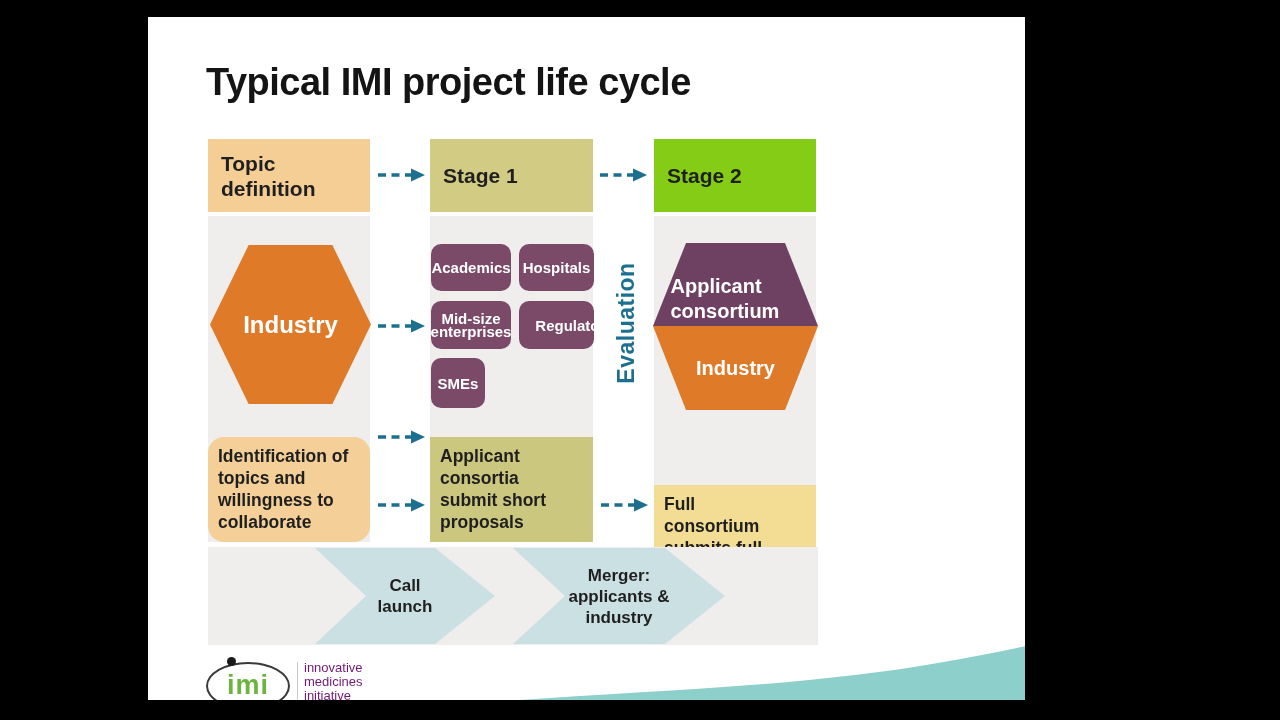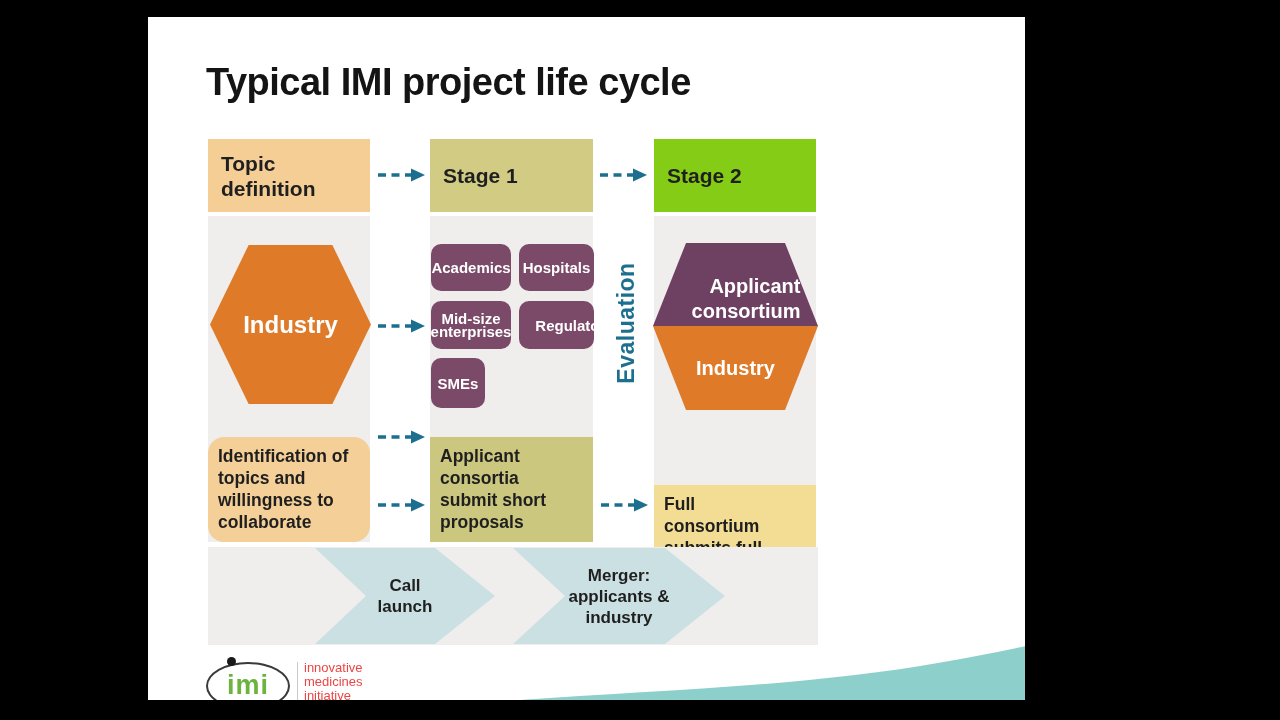--- a/index.html
+++ b/index.html
@@ -75,21 +75,21 @@
   }
 
   
   .hex-right { left: 505px; top: 226px; width: 165px; height: 167px; }
   .hex-right .top {
     position: absolute; left: 0; top: 0; width: 165px; height: 83px;
     background: #6e4163;
     clip-path: polygon(0 100%, 20% 0, 80% 0, 100% 100%);
     display: flex; align-items: flex-end; justify-content: center;
     color: #fff; font-size: 20px; line-height: 25px; font-weight: bold;
-    text-align: right;
+    text-align: left;
   }
   .hex-right .top span { display: block; width: 130px; padding-bottom: 2px; }
   .hex-right .bottom {
     position: absolute; left: 0; top: 83px; width: 165px; height: 84px;
     background: #df7a28;
     clip-path: polygon(0 0, 100% 0, 80% 100%, 20% 100%);
     display: flex; align-items: center; justify-content: center;
     color: #fff; font-size: 20px; font-weight: bold;
   }
 
@@ -127,21 +127,21 @@
 
   
   .logo-ellipse {
     left: 58px; top: 645px; width: 80px; height: 44px;
     border: 2px solid #3a3a3a; border-radius: 50%;
     display: flex; align-items: center; justify-content: center;
   }
   .logo-mark { color: #6db33f; font-size: 27px; font-weight: bold; letter-spacing: 1px; margin-top: -2px; }
   .logo-dot { left: 79px; top: 640px; width: 9px; height: 9px; border-radius: 50%; background: #1a1a1a; }
   .logo-div { left: 149px; top: 645px; width: 1px; height: 40px; background: #c9c9c9; }
-  .logo-tag { left: 156px; top: 644px; font-size: 13px; line-height: 14px; color: #ef4444; }
+  .logo-tag { left: 156px; top: 644px; font-size: 13px; line-height: 14px; color: #701a75; }
 
   .wave { left: 0; top: 583px; width: 959px; height: 100px; }
 </style>
 </head>
 <body>
 
 <div class="slide">
 
   <div class="abs title">Typical IMI project life cycle</div>
 

